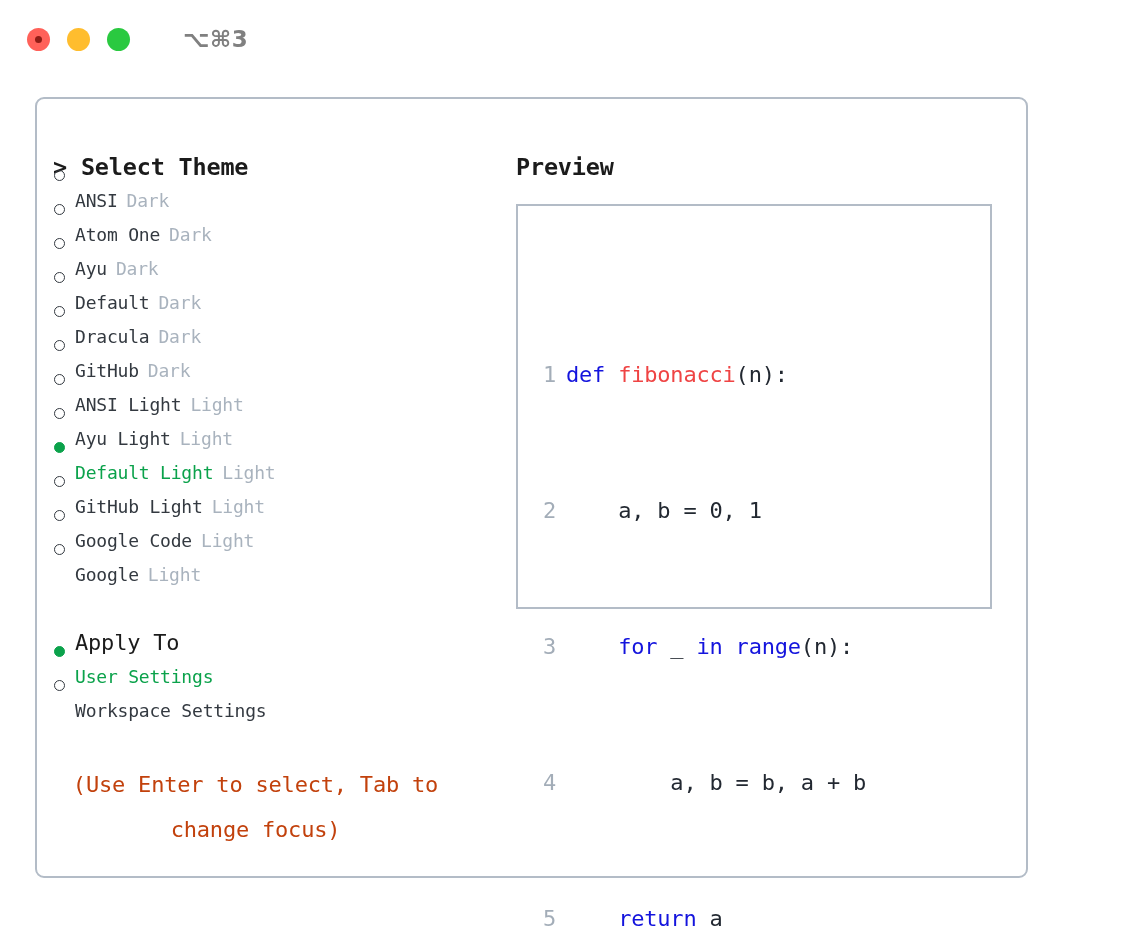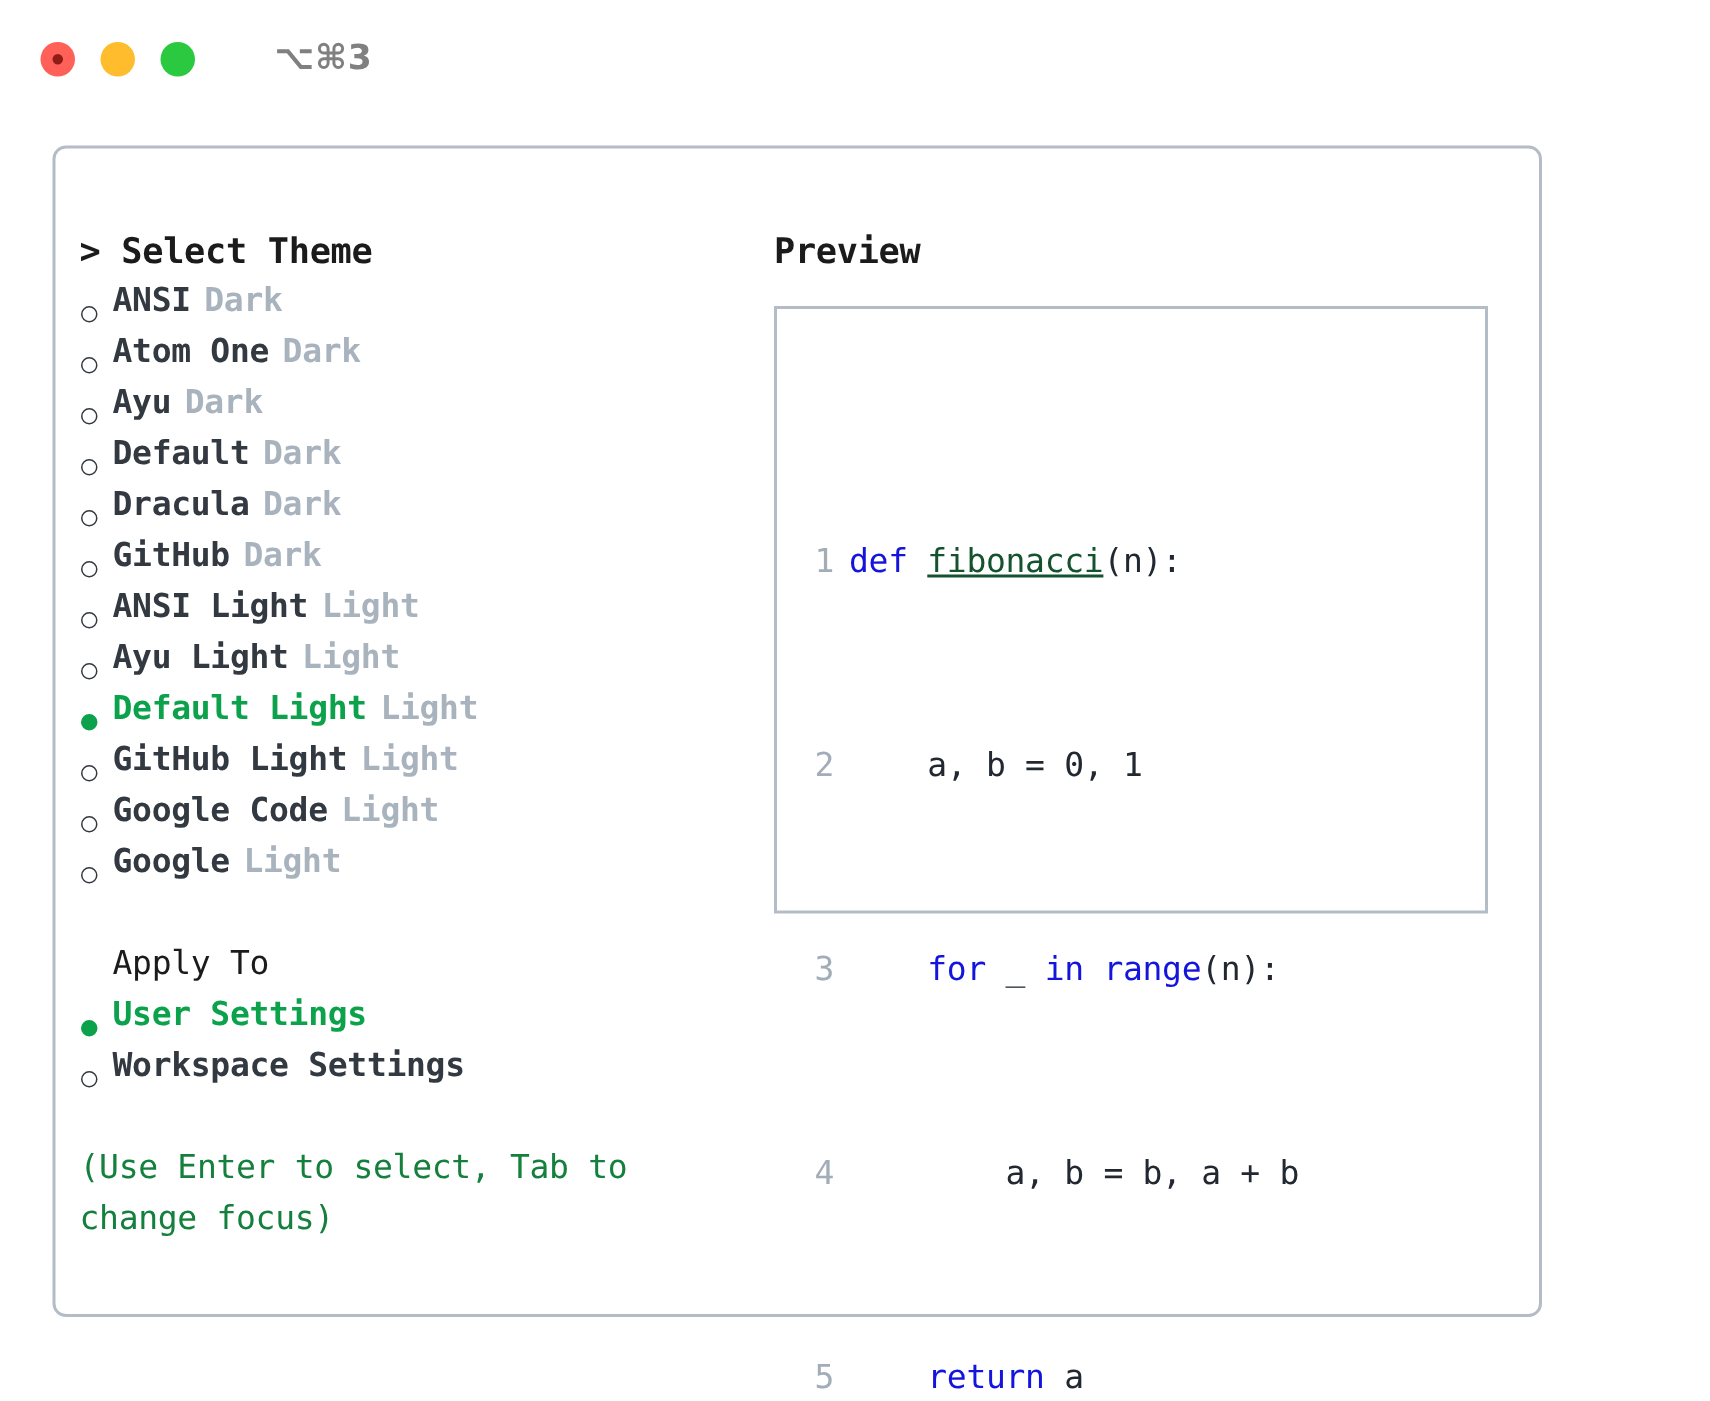--- a/index.html
+++ b/index.html
@@ -100,27 +100,26 @@
     font-size: 23.5px;
     font-weight: 700;
     color: #1b1b1b;
     letter-spacing: -0.2px;
     line-height: 34px;
     white-space: pre;
   }
 
   .opt {
     display: flex;
-    align-items: flex-end;
-    line-height: 34px;
-    font-size: 22px;
+    align-items: flex-start;
+    line-height: 34px;
+    font-size: 18px;
     color: #333940;
     white-space: pre;
     letter-spacing: -0.2px;
-    font-weight: bold;
   }
   .opt .marker {
     display: inline-block;
     width: 22px;
     flex: 0 0 22px;
     position: relative;
     color: #333940;
   }
   .opt .marker .dot {
     position: absolute;
@@ -151,24 +150,25 @@
     color: #1b1b1b;
     line-height: 34px;
     padding-left: 22px;
     white-space: pre;
     letter-spacing: -0.2px;
   }
 
   .hint {
     margin-top: 34px;
     font-size: 22px;
-    color: #15803d;
-    line-height: 34px;
+    color: #c2410c;
+    line-height: 45px;
     width: 405px;
     letter-spacing: -0.2px;
+    text-align: center;
   }
 
   
   .right-col {
     position: absolute;
     left: 479px;
     top: 51px;
     width: 500px;
   }
   .preview-title {
@@ -198,21 +198,21 @@
   }
   .code-line { display: block; white-space: pre; }
   .ln {
     display: inline-block;
     width: 26px;
     text-align: right;
     color: #a3adb8;
     margin-right: 10px;
   }
   .kw  { color: #1414dd; }
-  .fn  { color: #14532d; text-decoration: underline; }
+  .fn  { color: #ef4444; }
   .pl  { color: #222831; }
 </style>
 </head>
 <body>
 
 <div class="window">
 
   <div class="titlebar">
     <div class="lights">
       <span class="light red"></span>

